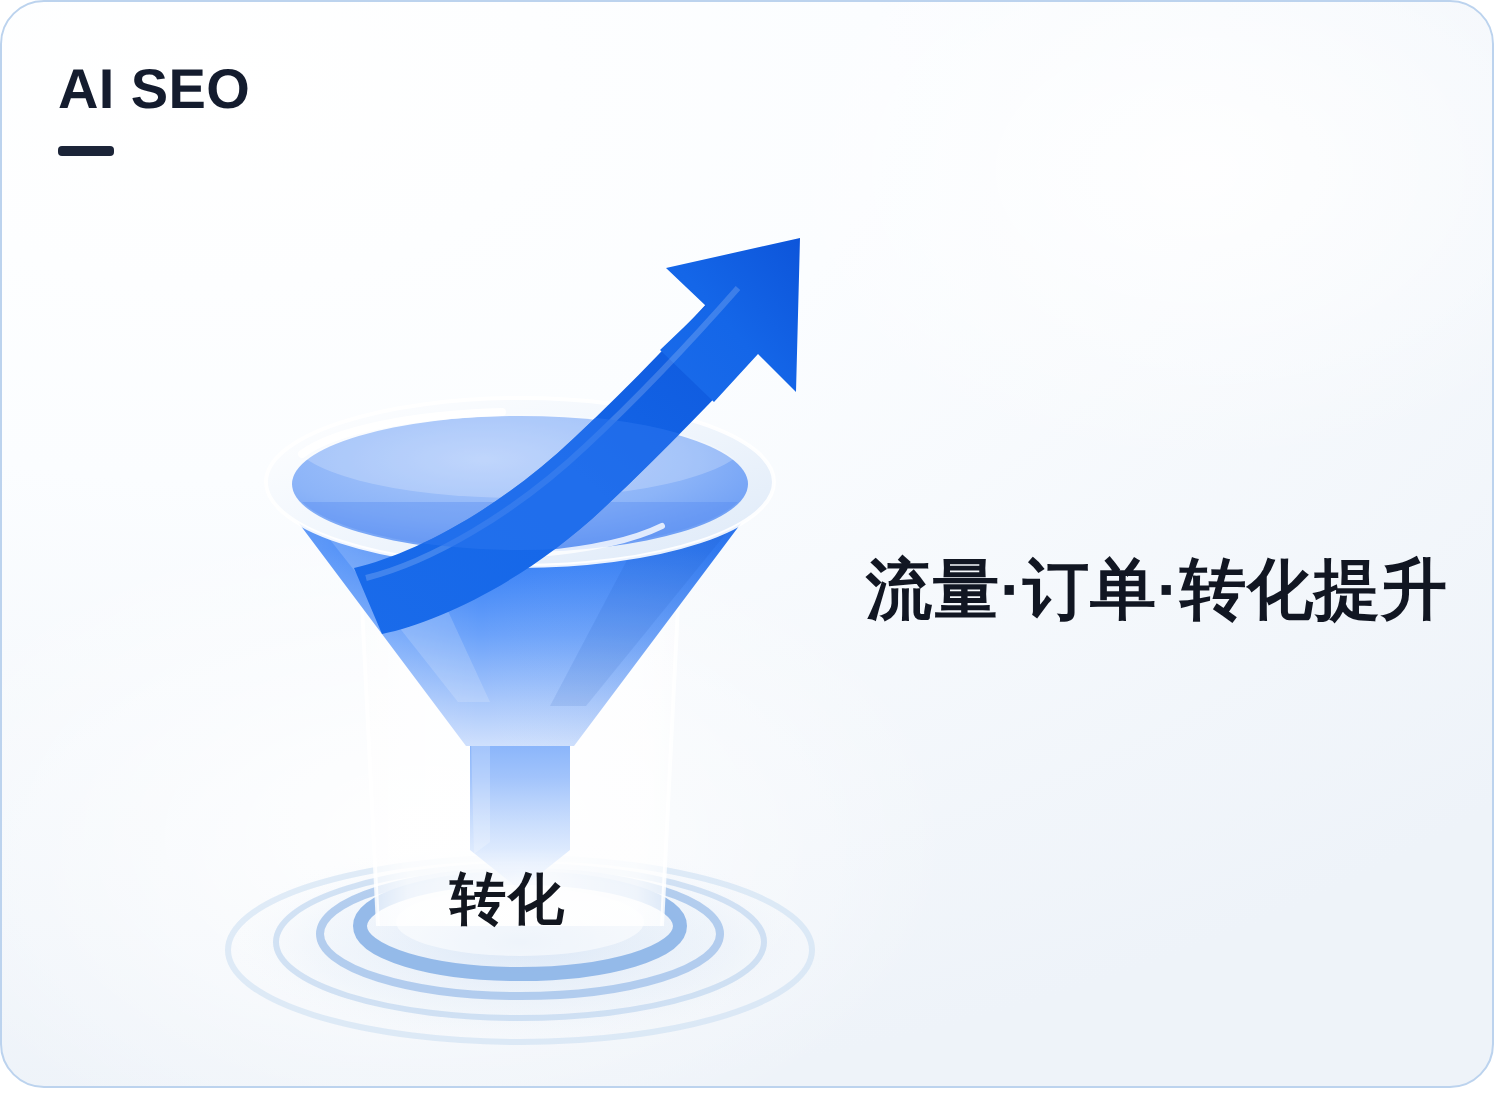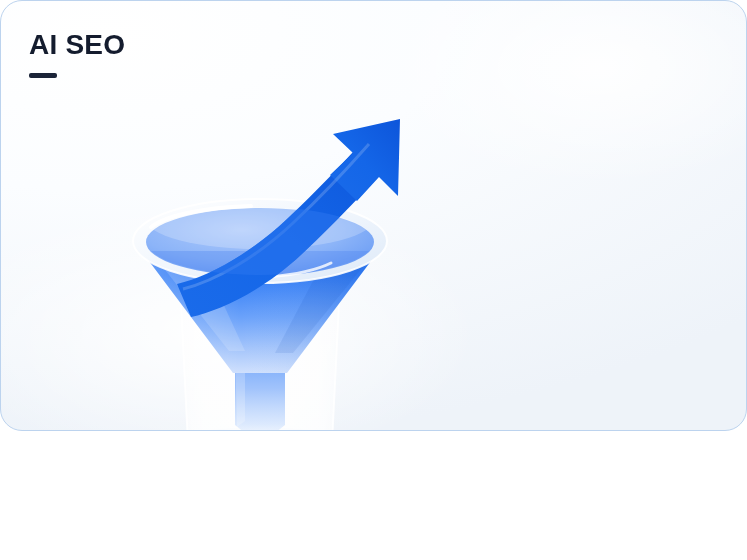--- a/index.html
+++ b/index.html
@@ -9,21 +9,21 @@
     background: #ffffff;
   }
   body {
     font-family: "Liberation Sans", "DejaVu Sans", sans-serif;
   }
 
   
   #card {
     position: relative;
     width: 747px;
-    height: 431px;
+    height: 544px;
     box-sizing: border-box;
     overflow: hidden;
     border-radius: 22px;
     border: 1.5px solid #bcd3ee;
     background:
       radial-gradient(120% 95% at 14% 8%, #ffffff 0%, #fbfdff 38%, #eef3f9 100%),
       linear-gradient(135deg, #ffffff 0%, #f3f7fb 55%, #e9eff7 100%);
   }
   
   #card::before {
@@ -259,15 +259,17 @@
                C 262 290, 218 310, 190 316
                Z" fill="#2a74ef" fill-opacity="0.55"></path>
     </g>
   </svg>
 
   <div id="title-block">
     <div id="page-title">AI SEO</div>
     <div id="title-underline"></div>
   </div>
 
-
+  <div id="headline">流量·订单·转化提升</div>
+
+  <div id="label-conversion" class="illus-label">转化</div>
 
 </div>
 
 </body></html>

